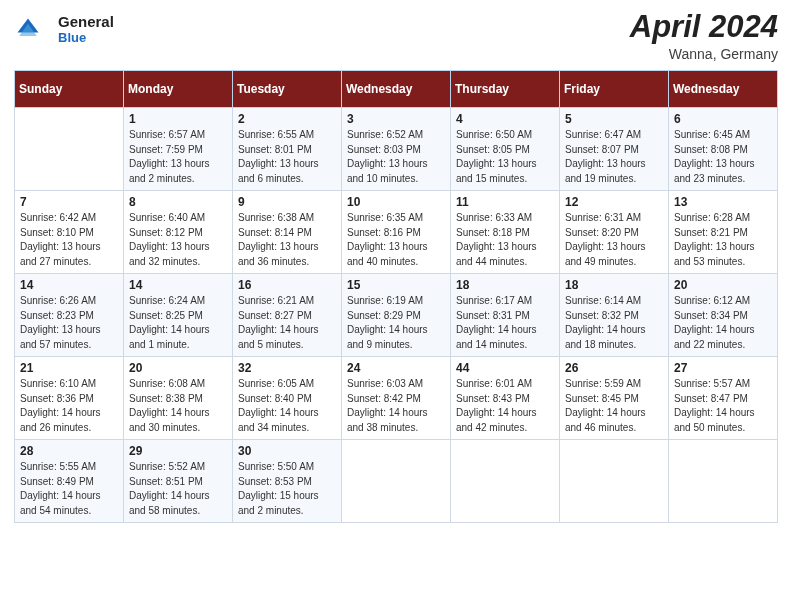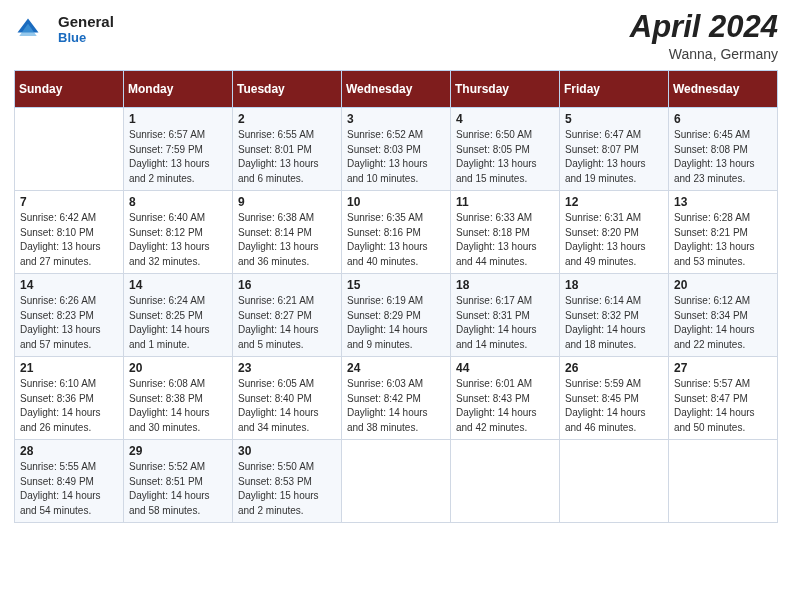--- a/index.html
+++ b/index.html
@@ -165,21 +165,21 @@
           <td><span class="day-num">14</span><span class="day-info">Sunrise: 6:24 AM<br>Sunset: 8:25 PM<br>Daylight: 14 hours and 1 minute.</span></td>
           <td><span class="day-num">16</span><span class="day-info">Sunrise: 6:21 AM<br>Sunset: 8:27 PM<br>Daylight: 14 hours and 5 minutes.</span></td>
           <td><span class="day-num">15</span><span class="day-info">Sunrise: 6:19 AM<br>Sunset: 8:29 PM<br>Daylight: 14 hours and 9 minutes.</span></td>
           <td><span class="day-num">18</span><span class="day-info">Sunrise: 6:17 AM<br>Sunset: 8:31 PM<br>Daylight: 14 hours and 14 minutes.</span></td>
           <td><span class="day-num">18</span><span class="day-info">Sunrise: 6:14 AM<br>Sunset: 8:32 PM<br>Daylight: 14 hours and 18 minutes.</span></td>
           <td><span class="day-num">20</span><span class="day-info">Sunrise: 6:12 AM<br>Sunset: 8:34 PM<br>Daylight: 14 hours and 22 minutes.</span></td>
         </tr>
         <tr>
           <td><span class="day-num">21</span><span class="day-info">Sunrise: 6:10 AM<br>Sunset: 8:36 PM<br>Daylight: 14 hours and 26 minutes.</span></td>
           <td><span class="day-num">20</span><span class="day-info">Sunrise: 6:08 AM<br>Sunset: 8:38 PM<br>Daylight: 14 hours and 30 minutes.</span></td>
-          <td><span class="day-num">23</span><span class="day-info">Sunrise: 6:05 AM<br>Sunset: 8:40 PM<br>Daylight: 14 hours and 34 minutes.</span></td>
+          <td><span class="day-num">32</span><span class="day-info">Sunrise: 6:05 AM<br>Sunset: 8:40 PM<br>Daylight: 14 hours and 34 minutes.</span></td>
           <td><span class="day-num">24</span><span class="day-info">Sunrise: 6:03 AM<br>Sunset: 8:42 PM<br>Daylight: 14 hours and 38 minutes.</span></td>
           <td><span class="day-num">44</span><span class="day-info">Sunrise: 6:01 AM<br>Sunset: 8:43 PM<br>Daylight: 14 hours and 42 minutes.</span></td>
           <td><span class="day-num">26</span><span class="day-info">Sunrise: 5:59 AM<br>Sunset: 8:45 PM<br>Daylight: 14 hours and 46 minutes.</span></td>
           <td><span class="day-num">27</span><span class="day-info">Sunrise: 5:57 AM<br>Sunset: 8:47 PM<br>Daylight: 14 hours and 50 minutes.</span></td>
         </tr>
         <tr>
           <td><span class="day-num">28</span><span class="day-info">Sunrise: 5:55 AM<br>Sunset: 8:49 PM<br>Daylight: 14 hours and 54 minutes.</span></td>
           <td><span class="day-num">29</span><span class="day-info">Sunrise: 5:52 AM<br>Sunset: 8:51 PM<br>Daylight: 14 hours and 58 minutes.</span></td>
           <td><span class="day-num">30</span><span class="day-info">Sunrise: 5:50 AM<br>Sunset: 8:53 PM<br>Daylight: 15 hours and 2 minutes.</span></td>
           <td class="empty-cell"></td>

